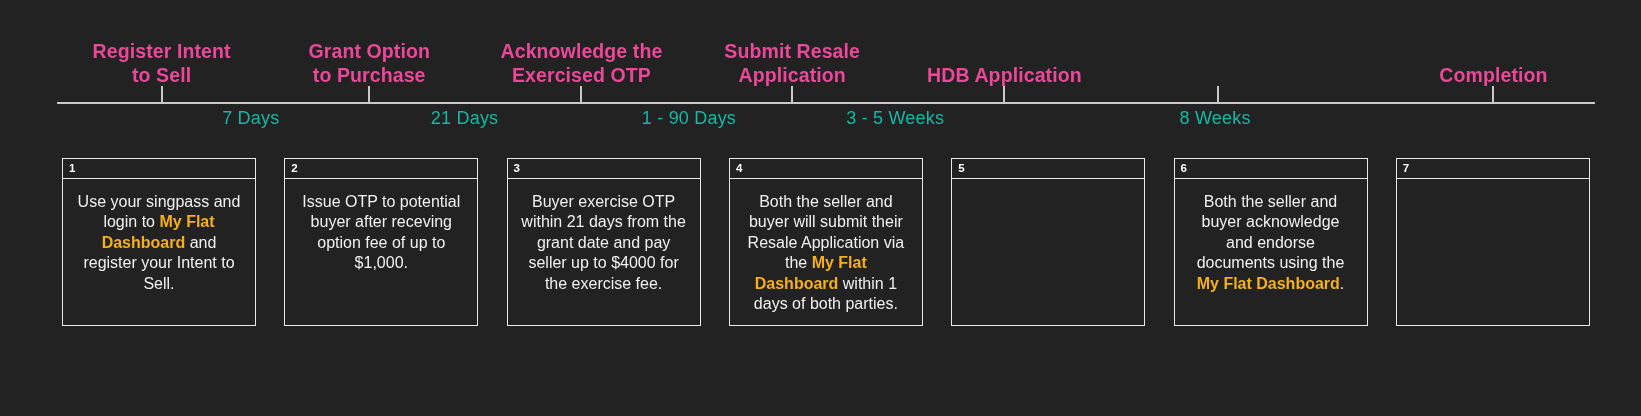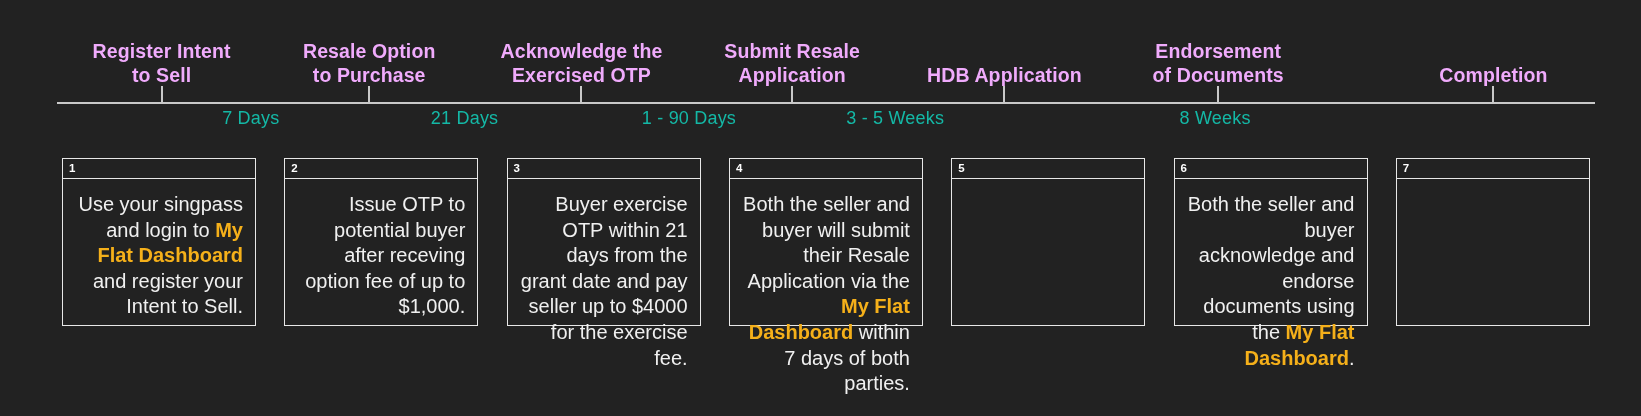--- a/index.html
+++ b/index.html
@@ -38,21 +38,21 @@
   }
   .heading {
     position: absolute;
     bottom: 0;
     transform: translateX(-50%);
     text-align: center;
     font-size: 19.5px;
     font-weight: bold;
     line-height: 1.22;
     letter-spacing: .1px;
-    color: #f0abfc;
+    color: #ec4899;
     white-space: pre-line;
   }
 
   .axis-line {
     position: absolute;
     left: 0;
     top: 102px;
     width: 1538px;
     height: 2px;
     background: #c9c9c9;
@@ -120,48 +120,46 @@
   .card-num {
     font-size: 11.5px;
     font-weight: bold;
     color: #ffffff;
     line-height: 1;
   }
   .card-body {
     flex: 1;
     padding: 13px 12px 8px 12px;
     box-sizing: border-box;
-    text-align: right;
-    font-size: 20px;
+    text-align: center;
+    font-size: 16px;
     line-height: 1.28;
     color: #f0f0f0;
   }
   .hl {
     color: #f5b01a;
     font-weight: bold;
   }
 </style>
 </head>
 <body>
 
 <div id="root">
 
   <div class="timeline">
     <div class="headings" id="headings">
         <div class="heading" style="left: 6.8%;">Register Intent
 to Sell</div>
-        <div class="heading" style="left: 20.3%;">Resale Option
+        <div class="heading" style="left: 20.3%;">Grant Option
 to Purchase</div>
         <div class="heading" style="left: 34.1%;">Acknowledge the
 Exercised OTP</div>
         <div class="heading" style="left: 47.8%;">Submit Resale
 Application</div>
         <div class="heading" style="left: 61.6%;">HDB Application</div>
-        <div class="heading" style="left: 75.5%;">Endorsement
-of Documents</div>
         <div class="heading" style="left: 93.4%;">Completion</div>
       </div>
     <div class="ticks" id="ticks">
         <div class="tick" style="left: calc(6.8% - 1px);"></div>
         <div class="tick" style="left: calc(20.3% - 1px);"></div>
         <div class="tick" style="left: calc(34.1% - 1px);"></div>
         <div class="tick" style="left: calc(47.8% - 1px);"></div>
         <div class="tick" style="left: calc(61.6% - 1px);"></div>
         <div class="tick" style="left: calc(75.5% - 1px);"></div>
         <div class="tick" style="left: calc(93.4% - 1px);"></div>
@@ -192,21 +190,21 @@
       <div class="card" style="left: 444.6px;">
         <div class="card-head">
           <span class="card-num">3</span>
         </div>
         <div class="card-body"><span>Buyer exercise OTP within 21 days from the grant date and pay seller up to $4000 for the exercise fee.</span></div>
       </div>
       <div class="card" style="left: 666.9px;">
         <div class="card-head">
           <span class="card-num">4</span>
         </div>
-        <div class="card-body"><span>Both the seller and buyer will submit their Resale Application via the </span><span class="hl">My Flat Dashboard</span><span> within 7 days of both parties.</span></div>
+        <div class="card-body"><span>Both the seller and buyer will submit their Resale Application via the </span><span class="hl">My Flat Dashboard</span><span> within 1 days of both parties.</span></div>
       </div>
       <div class="card" style="left: 889.2px;">
         <div class="card-head">
           <span class="card-num">5</span>
         </div>
       </div>
       <div class="card" style="left: 1111.5px;">
         <div class="card-head">
           <span class="card-num">6</span>
         </div>

